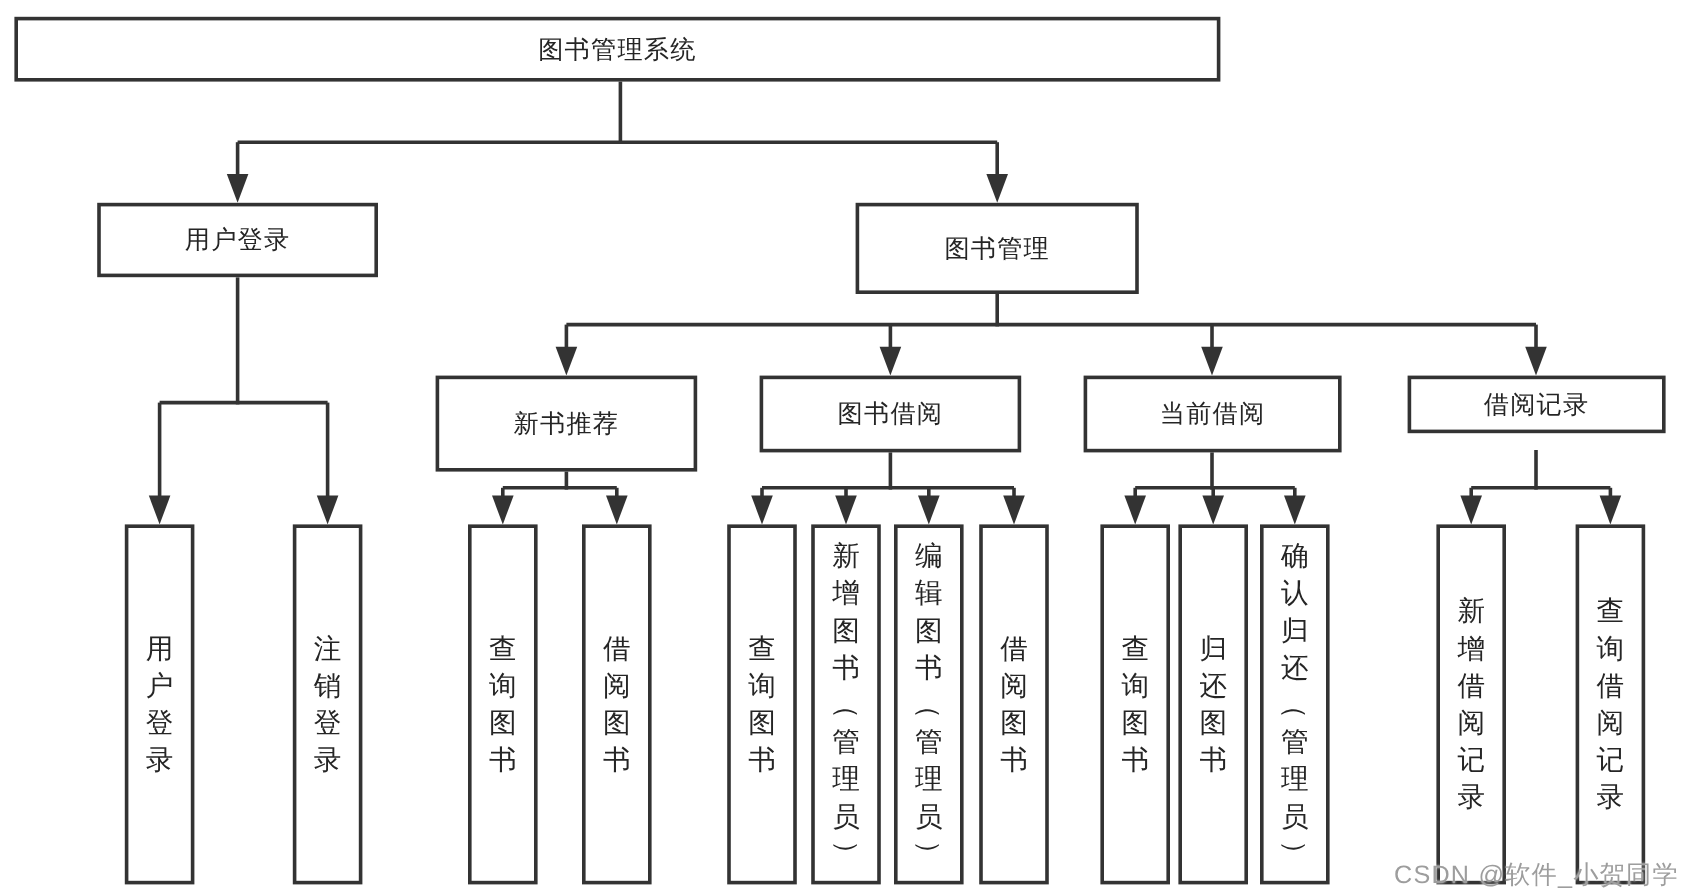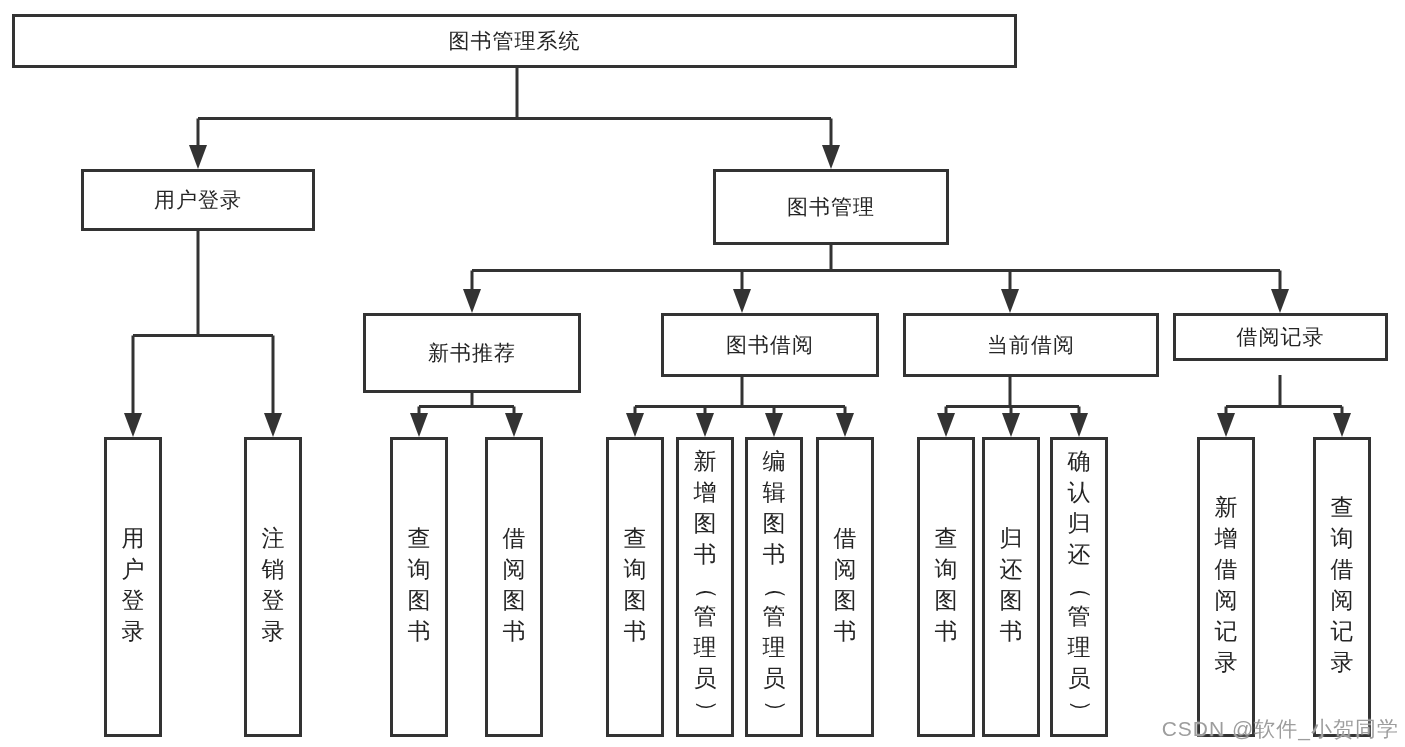--- a/index.html
+++ b/index.html
@@ -29,21 +29,20 @@
   }
   svg.connectors line{stroke:var(--line);stroke-width:3;}
   svg.connectors polygon{fill:var(--line);stroke:none;}
   .box{
     position:absolute;
     background:var(--bg);
     border:3px solid var(--border);
     display:flex;
     align-items:center;
     justify-content:center;
-    font-family:Liberation Mono, monospace;
   }
   .hbox{
     font-size:21px;
     letter-spacing:1px;
   }
   .vbox{
     top:437px;
     width:58px;
     height:300px;
   }
@@ -158,24 +157,24 @@
   <div class="box hbox" style="left:81px;top:169px;width:234px;height:62px;">
     <span>用户登录</span>
   </div>
   <div class="box hbox" style="left:713px;top:169px;width:236px;height:76px;">
     <span>图书管理</span>
   </div>
 
   <div class="box hbox" style="left:363px;top:313px;width:218px;height:80px;">
     <span>新书推荐</span>
   </div>
-  <div class="box hbox" style="left:633px;top:313px;width:218px;height:64px;margin-left:28px;">
+  <div class="box hbox" style="left:633px;top:313px;width:218px;height:64px;">
     <span>图书借阅</span>
   </div>
-  <div class="box hbox" style="left:903px;top:313px;width:256px;height:64px;">
+  <div class="box hbox" style="left:903px;top:313px;width:215px;height:64px;">
     <span>当前借阅</span>
   </div>
   <div class="box hbox" style="left:1173px;top:313px;width:215px;height:48px;">
     <span>借阅记录</span>
   </div>
 
   <div class="box vbox" style="left:104px;">
     <span class="vtext">
         <span>用</span>
         <span>户</span>

